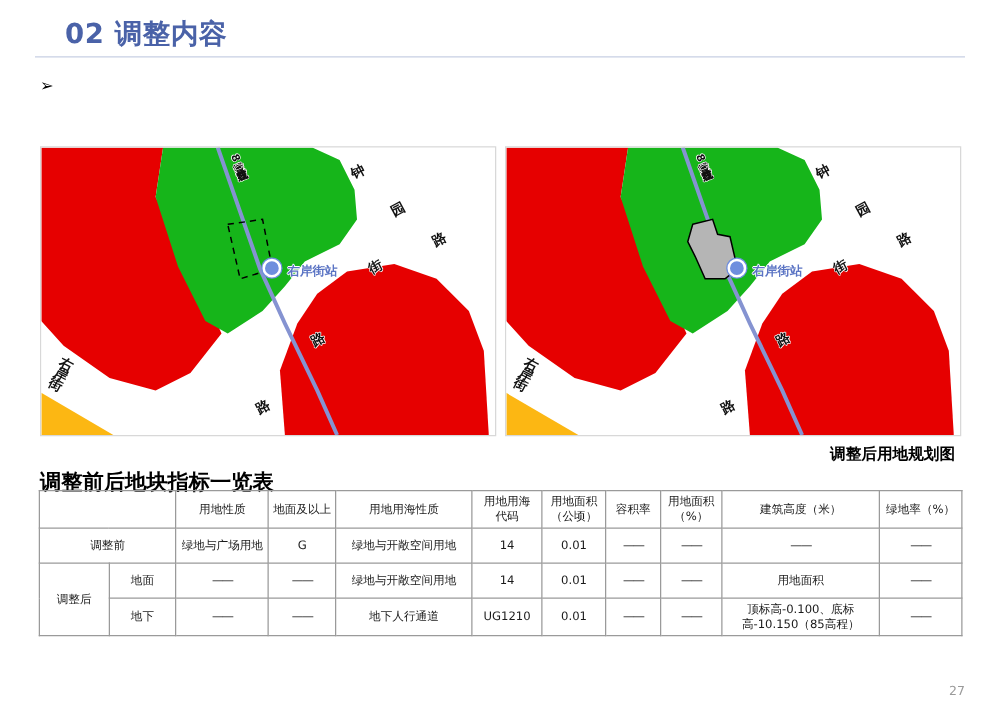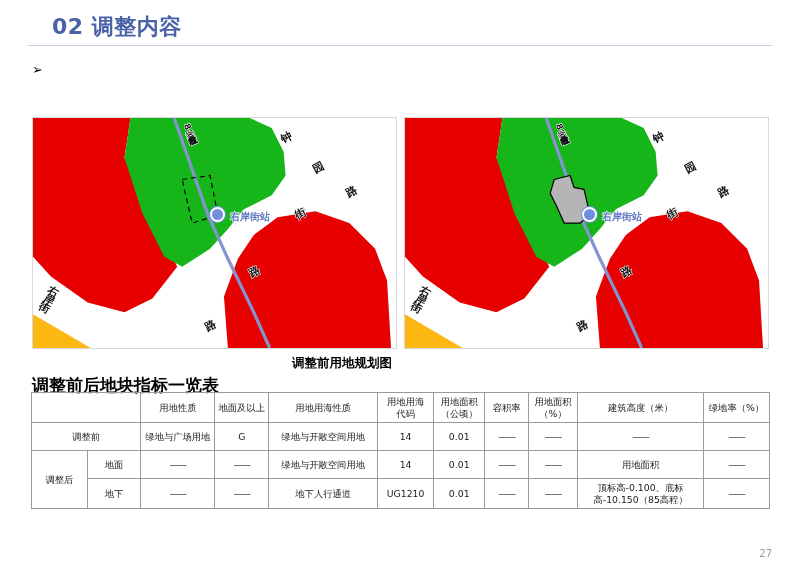--- a/index.html
+++ b/index.html
@@ -186,21 +186,20 @@
 
     <span class="maplabel" style="left:248px; top:12px; transform:rotate(-28deg);">钟</span>
     <span class="maplabel" style="left:280px; top:42px; transform:rotate(-28deg);">园</span>
     <span class="maplabel" style="left:313px; top:66px; transform:rotate(-28deg);">路</span>
     <span class="maplabel" style="left:262px; top:88px; transform:rotate(-28deg);">街</span>
     <span class="maplabel" style="left:216px; top:146px; transform:rotate(-28deg);">路</span>
     <span class="maplabel" style="left:172px; top:200px; transform:rotate(-28deg);">路</span>
 
     <span class="maplabel" style="left:12px; top:158px; transform:rotate(28deg); writing-mode:vertical-rl; text-orientation:upright; letter-spacing:9px;">右岸街</span>
   </div>
-  <div class="map-caption">调整前用地规划图</div>
 </div>
 
 <div class="map-figure" id="figure-after">
   <div class="map-frame">
     <svg class="map-svg" viewBox="0 0 365 232" preserveAspectRatio="none">
       <rect x="0" y="0" width="365" height="232" fill="#ffffff"></rect>
       <path d="M0,0 L98,0 L92,40 L128,112 L145,150 L120,182 L92,196 L55,186 L18,160 L0,140 Z" fill="#e60000"></path>
       <path d="M98,0 L218,0 L240,10 L252,34 L254,58 L240,78 L212,92 L196,112 L178,132 L150,150 L132,140 L110,96 L92,40 Z" fill="#16b51a"></path>
       <path d="M222,118 L246,100 L284,94 L318,106 L344,132 L356,164 L360,232 L196,232 L192,180 L206,142 Z" fill="#e60000"></path>
       <path d="M0,198 L58,232 L0,232 Z" fill="#fcb713"></path>
@@ -216,20 +215,21 @@
 
     <span class="maplabel" style="left:248px; top:12px; transform:rotate(-28deg);">钟</span>
     <span class="maplabel" style="left:280px; top:42px; transform:rotate(-28deg);">园</span>
     <span class="maplabel" style="left:313px; top:66px; transform:rotate(-28deg);">路</span>
     <span class="maplabel" style="left:262px; top:88px; transform:rotate(-28deg);">街</span>
     <span class="maplabel" style="left:216px; top:146px; transform:rotate(-28deg);">路</span>
     <span class="maplabel" style="left:172px; top:200px; transform:rotate(-28deg);">路</span>
 
     <span class="maplabel" style="left:12px; top:158px; transform:rotate(28deg); writing-mode:vertical-rl; text-orientation:upright; letter-spacing:9px;">右岸街</span>
   </div>
+  <div class="map-caption">调整后用地规划图</div>
 </div>
 
 <div id="table-title">调整前后地块指标一览表</div>
 
 <table id="indicator-table">
   <colgroup>
     <col style="width:54px">
       <col style="width:52px">
       <col style="width:72px">
     <col style="width:52px">

